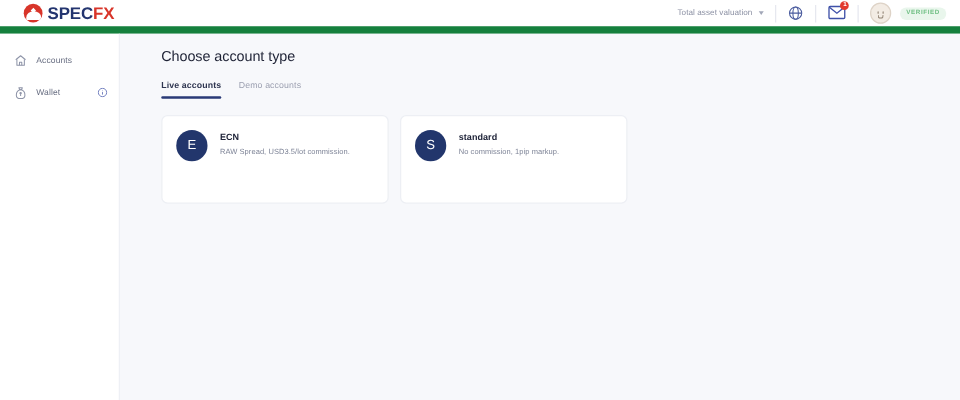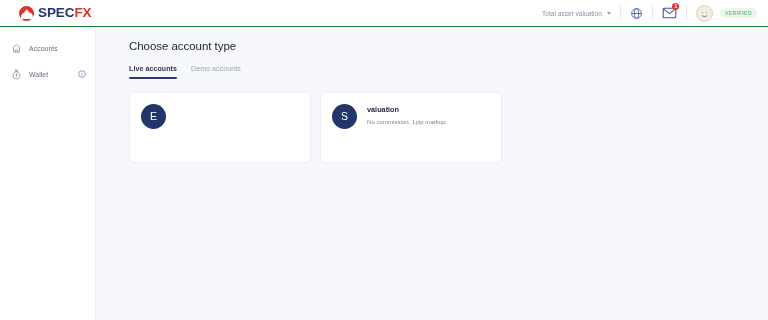--- a/index.html
+++ b/index.html
@@ -19,21 +19,21 @@
     height: 320px;
     background: #ffffff;
   }
 
   
   #header {
     position: absolute;
     left: 0; top: 0;
     width: 768px; height: 27px;
     background: #ffffff;
-    border-bottom: 1px solid #15803d;
+    border-bottom: 6px solid #15803d;
     display: flex;
     align-items: center;
   }
 
   .brand {
     display: flex;
     align-items: center;
     gap: 4px;
     margin-left: 19px;
   }
@@ -387,26 +387,30 @@
 
     <div id="tabs">
       <div class="tab active">Live accounts</div>
       <div class="tab">Demo accounts</div>
     </div>
 
     <div id="cards">
 
       <div class="card">
         <div class="card-badge">E</div>
+        <div class="card-body">
+          <div class="card-title">ECN</div>
+          <div class="card-desc">RAW Spread, USD3.5/lot commission.</div>
+        </div>
       </div>
 
       <div class="card">
         <div class="card-badge">S</div>
         <div class="card-body">
-          <div class="card-title">valuation</div>
+          <div class="card-title">standard</div>
           <div class="card-desc">No commission, 1pip markup.</div>
         </div>
       </div>
 
     </div>
   </div>
 
 </div>
 
 </body></html>

